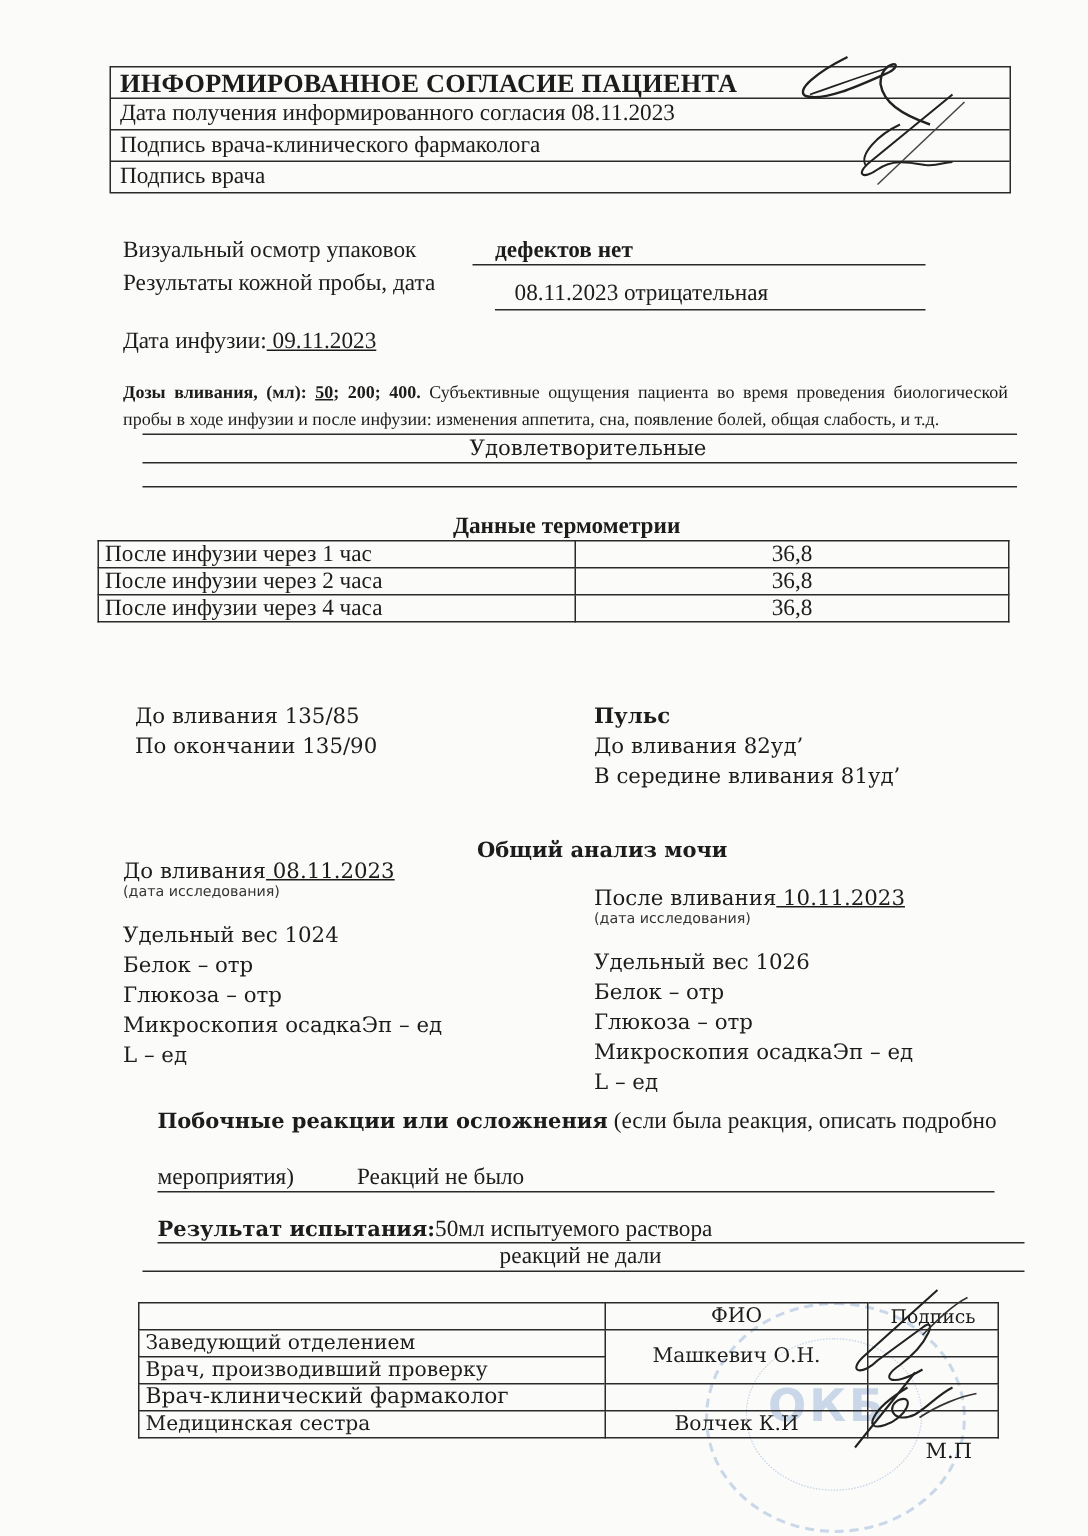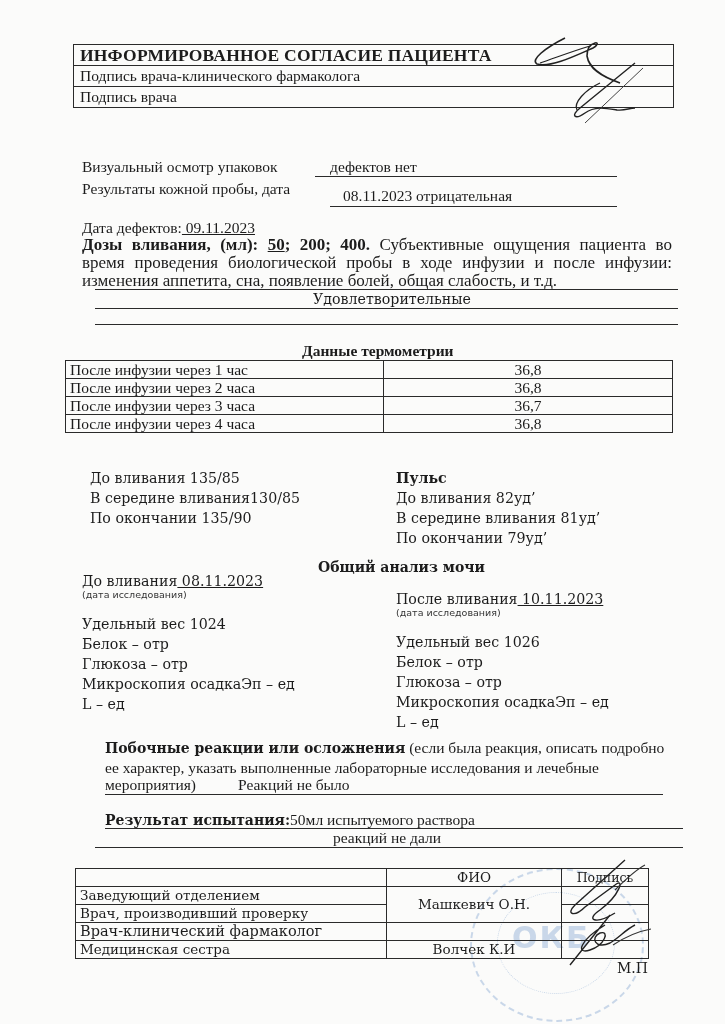--- a/index.html
+++ b/index.html
@@ -13,78 +13,79 @@
 
   
   .consent { position: absolute; left: 73px; top: 44px; width: 599px; border: 1.2px solid #2a2a2a; }
   .consent .row { height: 20px; border-top: 1.2px solid #2a2a2a; padding-left: 6px; font-size: 15.5px; line-height: 20px; white-space: nowrap; }
   .consent .row:first-child { border-top: none; }
   .consent .title { font-weight: bold; font-size: 17.5px; letter-spacing: 0.2px; }
 
   .line-text { font-size: 15.5px; white-space: nowrap; text-align: center; }
   .uline { position: absolute; border-bottom: 1.2px solid #2a2a2a; }
 
-  .para { font-size: 17px; line-height: 18px; text-align: justify; text-align-last: left; }
+  .para { font-size: 12px; line-height: 18px; text-align: justify; text-align-last: left; margin-top: 16px; }
   .b { font-weight: bold; }
   .u { text-decoration: underline; }
 
   
   .thermo { position: absolute; left: 65px; top: 360px; width: 608px; border-collapse: collapse; }
   .thermo td { border: 1.2px solid #2a2a2a; height: 17px; padding: 0 4px; font-size: 15.5px; line-height: 17px; }
   .thermo td.val { text-align: center; width: 280px; }
 
   .section-title { position: absolute; font-weight: bold; font-size: 15.5px; }
 
   .vital { font-family: "DejaVu Serif", serif; font-size: 14.2px; line-height: 20px; }
   .vital .hdr { font-weight: bold; }
 
   .urine { font-family: "DejaVu Serif", serif; font-size: 14.2px; line-height: 20px; }
   .small { font-size: 9.5px; font-family: "DejaVu Sans", sans-serif; color: #333; }
 
   
-  .signoff { position: absolute; left: 75px; top: 868px; border-collapse: collapse; font-family: "DejaVu Serif", serif; }
+  .signoff { position: absolute; left: 92px; top: 868px; border-collapse: collapse; font-family: "DejaVu Serif", serif; }
   .signoff td { border: 1.2px solid #2a2a2a; height: 17px; padding: 0 4px; font-size: 13.5px; line-height: 17px; white-space: nowrap; }
   .signoff td.c { text-align: center; }
 
   .stamp { position: absolute; left: 470px; top: 868px; width: 170px; height: 150px; border-radius: 50%;
            border: 2px dashed rgba(110,150,200,0.35); }
   .stamp-inner { position: absolute; left: 25px; top: 22px; width: 116px; height: 100px; border-radius: 50%;
            border: 1.5px dotted rgba(110,150,200,0.35); }
   .stamp-text { position: absolute; left: 40px; top: 50px; font-family: "DejaVu Sans", sans-serif; font-weight: bold;
            font-size: 30px; color: rgba(110,150,200,0.35); letter-spacing: 2px; }
 </style>
 </head>
 <body>
 
 <div class="consent">
   <div class="row title">ИНФОРМИРОВАННОЕ СОГЛАСИЕ ПАЦИЕНТА</div>
+  <div class="row">Дата получения информированного согласия 08.11.2023</div>
   <div class="row">Подпись врача-клинического фармаколога</div>
   <div class="row">Подпись врача</div>
 </div>
 
 <svg class="abs" style="left:525px; top:28px;" width="120" height="100">
   <path d="M40 10 C 20 20, 5 32, 12 36 C 25 40, 50 28, 68 20 C 72 18, 74 14, 70 15 C 66 16, 62 20, 62 28 C 64 40, 75 48, 95 55" fill="none" stroke="#222" stroke-width="1.6"></path>
   <path d="M15 35 C 30 30, 45 24, 65 18" fill="none" stroke="#222" stroke-width="1.2"></path>
   <path d="M118 40 L 60 95" fill="none" stroke="#444" stroke-width="1"></path>
   <path d="M110 35 L 55 80 C 45 88, 50 92, 60 85 C 70 78, 80 80, 92 82 C 100 83, 104 80, 110 80" fill="none" stroke="#222" stroke-width="1.4"></path>
   <path d="M75 55 C 60 62, 48 75, 52 82" fill="none" stroke="#222" stroke-width="1.3"></path>
 </svg>
 
 <div class="abs line-text" style="left:82px; top:158px;">Визуальный осмотр упаковок</div>
-<div class="uline" style="left:315px; top:158px; width:302px; height:18px;">
+<div class="uline" style="left:315px; top:158px; width:302px; height:18px;font-weight:bold;">
   <span class="line-text" style="position:absolute; left:15px; top:0;">дефектов нет</span>
 </div>
 
 <div class="abs line-text" style="left:82px; top:180px;">Результаты кожной пробы, дата</div>
 <div class="uline" style="left:330px; top:186px; width:287px; height:20px;">
   <span class="line-text" style="position:absolute; left:13px; top:1px;">08.11.2023 отрицательная</span>
 </div>
 
 <div class="abs line-text" style="left:82px; top:219px;">
-  <span>Дата дефектов:</span><span class="u"> 09.11.2023</span>
+  <span>Дата инфузии:</span><span class="u"> 09.11.2023</span>
 </div>
 
 <div class="abs para" style="left:82px; top:236px; width:590px;">
   <span class="b">Дозы вливания, (мл): </span><span class="b u">50</span><span class="b">; 200; 400.</span><span> Субъективные ощущения пациента во время проведения биологической пробы в ходе инфузии и после инфузии: изменения аппетита, сна, появление болей, общая слабость, и т.д.</span>
 </div>
 <div class="uline" style="left:95px; top:273px; width:583px; height:16px;"></div>
 <div class="uline" style="left:95px; top:290px; width:583px; height:18px;">
   <span class="line-text" style="position:absolute; left:218px; top:1px; font-family:'DejaVu Serif',serif; font-size:14.2px;">Удовлетворительные</span>
 </div>
 <div class="uline" style="left:95px; top:310px; width:583px; height:14px;"></div>
@@ -94,41 +95,35 @@
   <tbody>
   <tr>
     <td>После инфузии через 1 час</td>
     <td class="val">36,8</td>
   </tr>
   <tr>
     <td>После инфузии через 2 часа</td>
     <td class="val">36,8</td>
   </tr>
   <tr>
-    <td>После инфузии через 3 часа</td>
-    <td class="val">36,7</td>
-  </tr>
-  <tr>
     <td>После инфузии через 4 часа</td>
     <td class="val">36,8</td>
   </tr>
 </tbody>
   </table>
 
 <div class="abs vital" style="left:90px; top:468px;">
   <div>До вливания 135/85</div>
-  <div>В середине вливания130/85</div>
   <div>По окончании 135/90</div>
 </div>
 
 <div class="abs vital" style="left:396px; top:468px;">
   <div class="hdr">Пульс</div>
   <div>До вливания  82уд’</div>
   <div>В середине вливания 81уд’</div>
-  <div>По окончании 79уд’</div>
 </div>
 
 <div class="section-title" style="left:318px; top:559px; font-family:'DejaVu Serif',serif; font-size:14px;">Общий анализ мочи</div>
 
 <div class="abs urine" style="left:82px; top:571px;">
   <div><span>До вливания</span><span class="u"> 08.11.2023</span></div>
   <div class="small" style="line-height:12px; margin-top:-2px;">(дата исследования)</div>
   <div style="margin-top:13px;">Удельный вес 1024</div>
   <div>Белок – отр</div>
   <div>Глюкоза – отр</div>
@@ -141,21 +136,20 @@
   <div class="small" style="line-height:12px; margin-top:-2px;">(дата исследования)</div>
   <div style="margin-top:13px;">Удельный вес 1026</div>
   <div>Белок – отр</div>
   <div>Глюкоза – отр</div>
   <div>Микроскопия осадкаЭп – ед</div>
   <div>L – ед</div>
 </div>
 
 <div class="abs" style="left:105px; top:738px; width:570px; font-size:15.5px; line-height:20px;">
   <div style="white-space:nowrap;"><span class="b" style="font-family:'DejaVu Serif',serif; font-size:14px;">Побочные реакции или осложнения</span><span> (если была реакция, описать подробно</span></div>
-  <div style="white-space:nowrap;">ее характер, указать выполненные лабораторные исследования и лечебные</div>
 </div>
 <div class="uline" style="left:105px; top:776px; width:558px; height:18px;">
   <span class="line-text" style="position:absolute; left:0; top:0;">мероприятия)</span>
   <span class="line-text" style="position:absolute; left:133px; top:0;">Реакций не было</span>
 </div>
 
 <div class="uline" style="left:105px; top:810px; width:578px; height:18px;">
   <span class="line-text" style="position:absolute; left:0; top:1px;"><span class="b" style="font-family:'DejaVu Serif',serif; font-size:14px;">Результат испытания:</span><span>50мл испытуемого раствора</span></span>
 </div>
 <div class="uline" style="left:95px; top:829px; width:588px; height:18px;">

